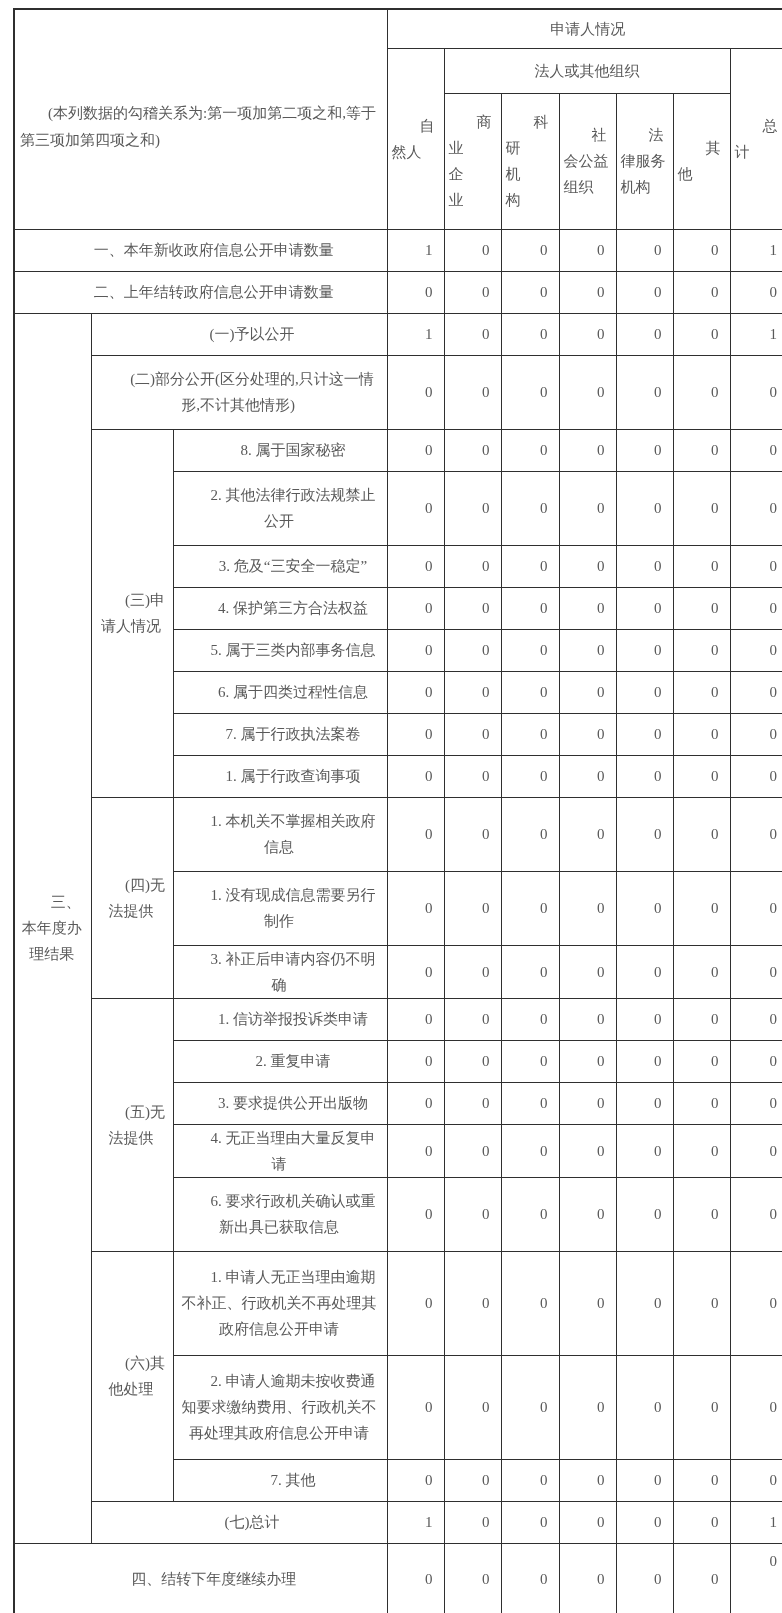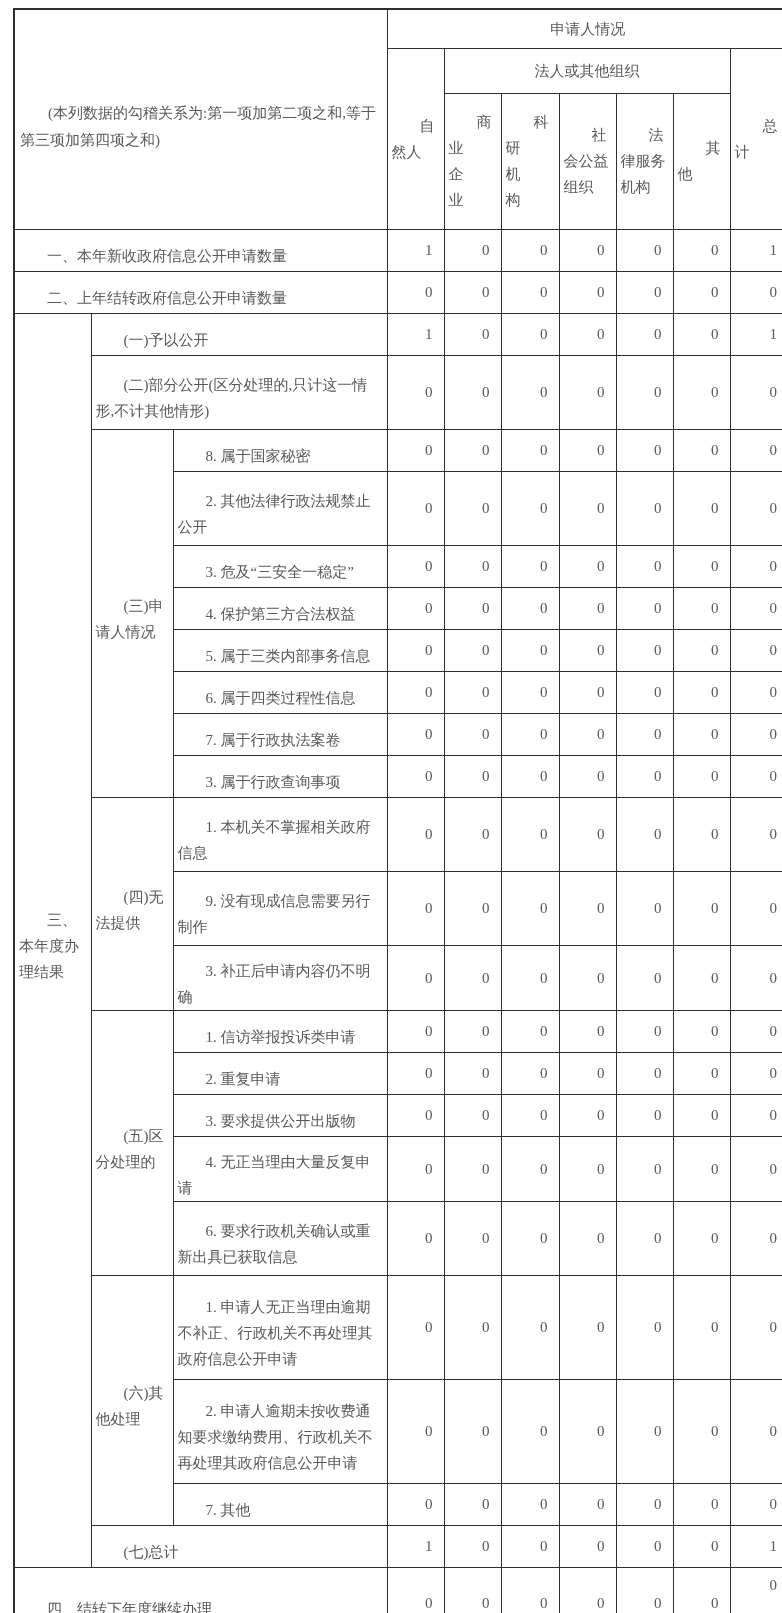--- a/index.html
+++ b/index.html
@@ -40,22 +40,22 @@
   }
   .center{text-align:center;padding:0 2px;}
   .colhead{
     white-space:pre-line;
     text-indent:28px;
     text-align:left;
     padding:0 4px;
   }
   .lbl{
     text-indent:28px;
-    text-align:left;
-    padding:12px 6px 0 4px;
+    text-align:center;
+    padding:0 6px 0 4px;
   }
   .val{
     text-align:right;
     padding:0 11px 0 0;
   }
   .vtop{
     vertical-align:top;
     line-height:18px;
     padding-top:8px;
   }
@@ -219,21 +219,21 @@
     <td class="lbl">7. 属于行政执法案卷</td>
     <td class="val">0</td>
     <td class="val">0</td>
     <td class="val">0</td>
     <td class="val">0</td>
     <td class="val">0</td>
     <td class="val">0</td>
     <td class="val">0</td>
   </tr>
   <tr class="h1">
-    <td class="lbl">3. 属于行政查询事项</td>
+    <td class="lbl">1. 属于行政查询事项</td>
     <td class="val">0</td>
     <td class="val">0</td>
     <td class="val">0</td>
     <td class="val">0</td>
     <td class="val">0</td>
     <td class="val">0</td>
     <td class="val">0</td>
   </tr>
 
   <tr class="h2">
@@ -241,42 +241,42 @@
     <td class="lbl">1. 本机关不掌握相关政府信息</td>
     <td class="val">0</td>
     <td class="val">0</td>
     <td class="val">0</td>
     <td class="val">0</td>
     <td class="val">0</td>
     <td class="val">0</td>
     <td class="val">0</td>
   </tr>
   <tr class="h2">
-    <td class="lbl">9. 没有现成信息需要另行制作</td>
+    <td class="lbl">1. 没有现成信息需要另行制作</td>
     <td class="val">0</td>
     <td class="val">0</td>
     <td class="val">0</td>
     <td class="val">0</td>
     <td class="val">0</td>
     <td class="val">0</td>
     <td class="val">0</td>
   </tr>
   <tr class="h1">
     <td class="lbl">3. 补正后申请内容仍不明确</td>
     <td class="val">0</td>
     <td class="val">0</td>
     <td class="val">0</td>
     <td class="val">0</td>
     <td class="val">0</td>
     <td class="val">0</td>
     <td class="val">0</td>
   </tr>
 
   <tr class="h1">
-    <td class="grp lbl" rowspan="5">(五)区分处理的</td>
+    <td class="grp lbl" rowspan="5">(五)无法提供</td>
     <td class="lbl">1. 信访举报投诉类申请</td>
     <td class="val">0</td>
     <td class="val">0</td>
     <td class="val">0</td>
     <td class="val">0</td>
     <td class="val">0</td>
     <td class="val">0</td>
     <td class="val">0</td>
   </tr>
   <tr class="h1">

